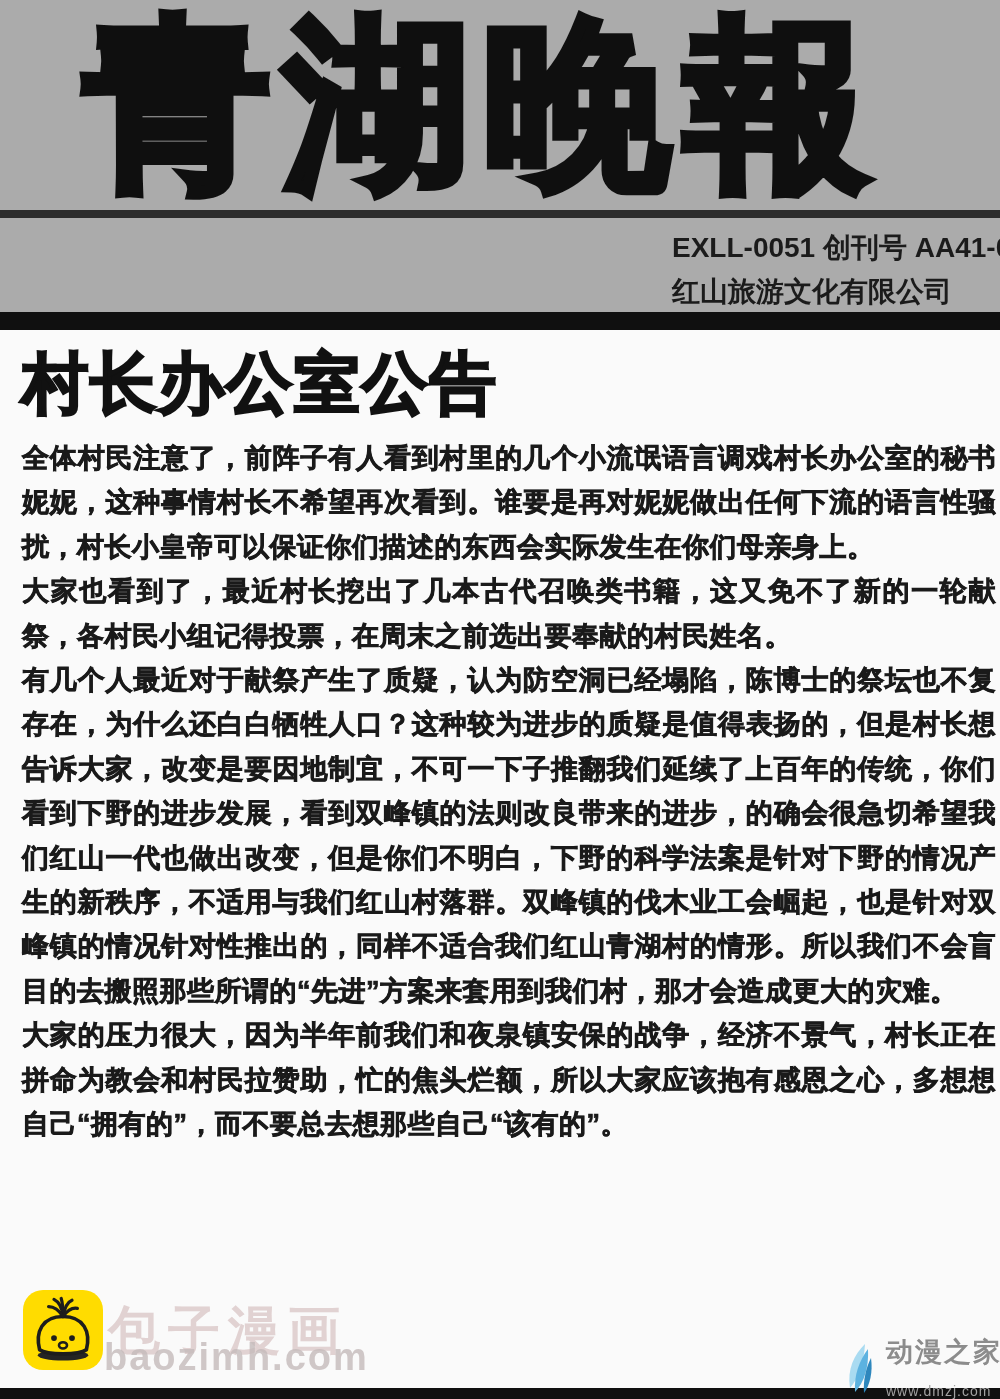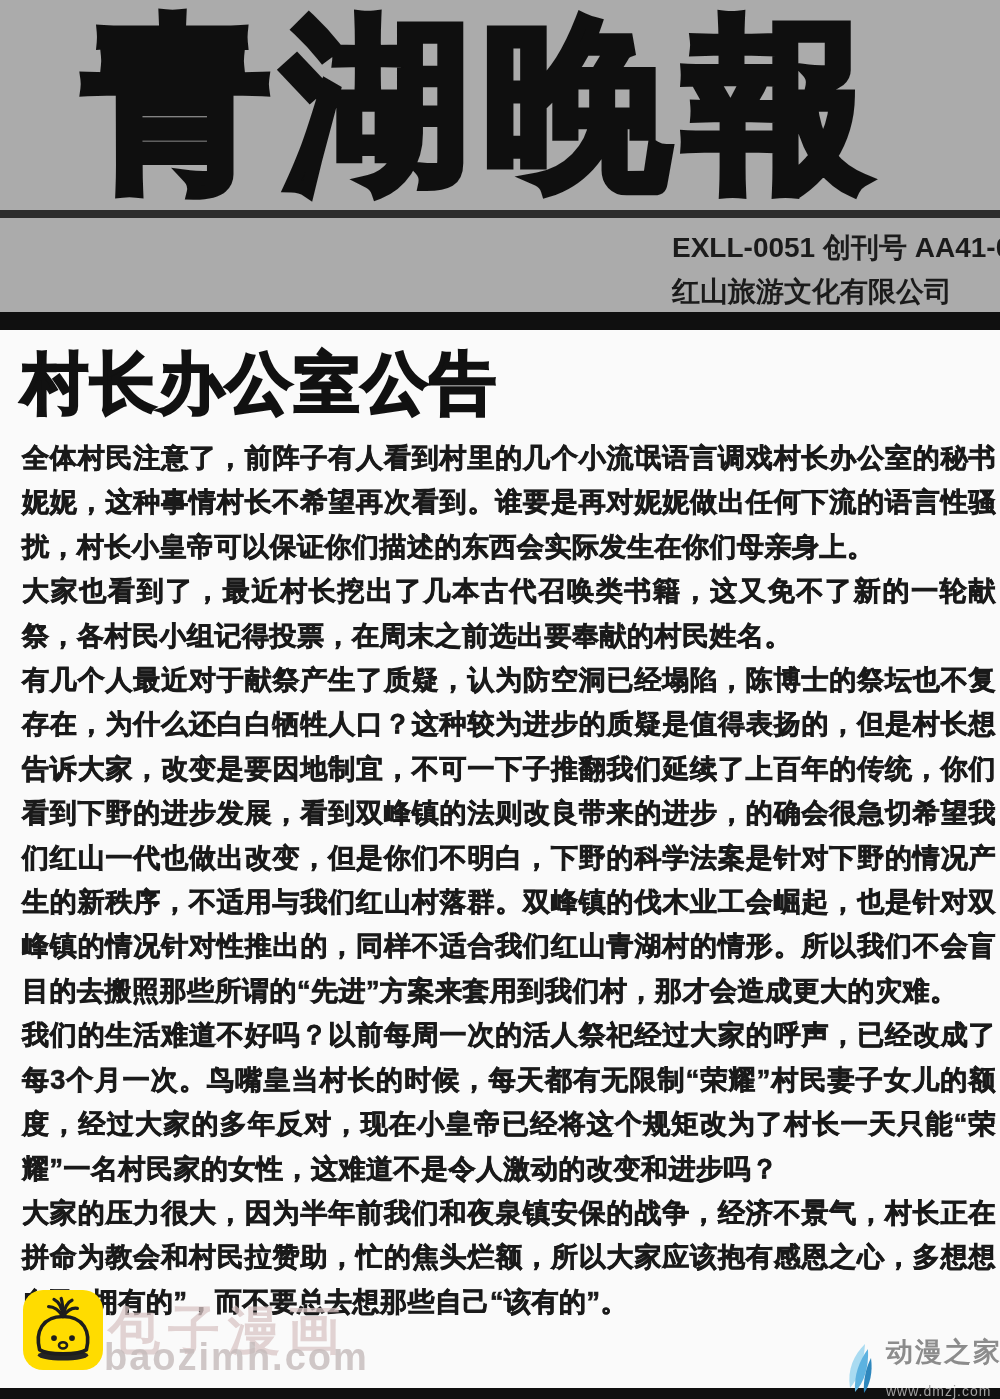--- a/index.html
+++ b/index.html
@@ -97,21 +97,20 @@
   </div>
 
   <div class="bar-top"></div>
 
   <div class="content">
     <h1 class="announcement-heading">村长办公室公告</h1>
     <div class="announcement-body">
       <p>全体村民注意了，前阵子有人看到村里的几个小流氓语言调戏村长办公室的秘书妮妮，这种事情村长不希望再次看到。谁要是再对妮妮做出任何下流的语言性骚扰，村长小皇帝可以保证你们描述的东西会实际发生在你们母亲身上。</p>
       <p>大家也看到了，最近村长挖出了几本古代召唤类书籍，这又免不了新的一轮献祭，各村民小组记得投票，在周末之前选出要奉献的村民姓名。</p>
       <p>有几个人最近对于献祭产生了质疑，认为防空洞已经塌陷，陈博士的祭坛也不复存在，为什么还白白牺牲人口？这种较为进步的质疑是值得表扬的，但是村长想告诉大家，改变是要因地制宜，不可一下子推翻我们延续了上百年的传统，你们看到下野的进步发展，看到双峰镇的法则改良带来的进步，的确会很急切希望我们红山一代也做出改变，但是你们不明白，下野的科学法案是针对下野的情况产生的新秩序，不适用与我们红山村落群。双峰镇的伐木业工会崛起，也是针对双峰镇的情况针对性推出的，同样不适合我们红山青湖村的情形。所以我们不会盲目的去搬照那些所谓的“先进”方案来套用到我们村，那才会造成更大的灾难。</p>
-      <p>我们的生活难道不好吗？以前每周一次的活人祭祀经过大家的呼声，已经改成了每3个月一次。鸟嘴皇当村长的时候，每天都有无限制“荣耀”村民妻子女儿的额度，经过大家的多年反对，现在小皇帝已经将这个规矩改为了村长一天只能“荣耀”一名村民家的女性，这难道不是令人激动的改变和进步吗？</p>
       <p>大家的压力很大，因为半年前我们和夜泉镇安保的战争，经济不景气，村长正在拼命为教会和村民拉赞助，忙的焦头烂额，所以大家应该抱有感恩之心，多想想自己“拥有的”，而不要总去想那些自己“该有的”。</p>
     </div>
   </div>
 
   <div class="wm-baozi-icon">
     <svg width="72" height="72" viewBox="0 0 80 80" aria-hidden="true">
       <ellipse cx="40" cy="68" rx="28" ry="6" fill="#242424"></ellipse>
       <path d="M14 62 C 9 42 17 25 40 25 C 63 25 71 42 66 62 C 58 68 22 68 14 62 Z" fill="#ffdc00" stroke="#1d1d1d" stroke-width="4" stroke-linejoin="round"></path>
       <path d="M40 25 C 39 14 36 9 30 6" fill="none" stroke="#1d1d1d" stroke-width="3.6" stroke-linecap="round"></path>
       <path d="M40 25 C 40 13 39 8 38 5" fill="none" stroke="#1d1d1d" stroke-width="3.6" stroke-linecap="round"></path>

